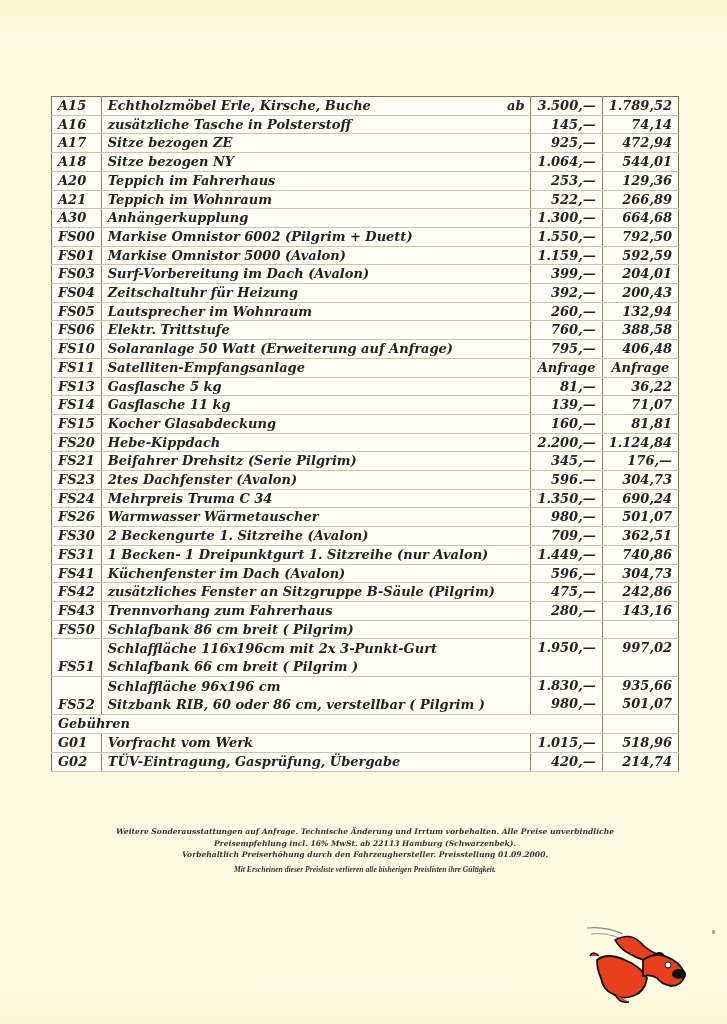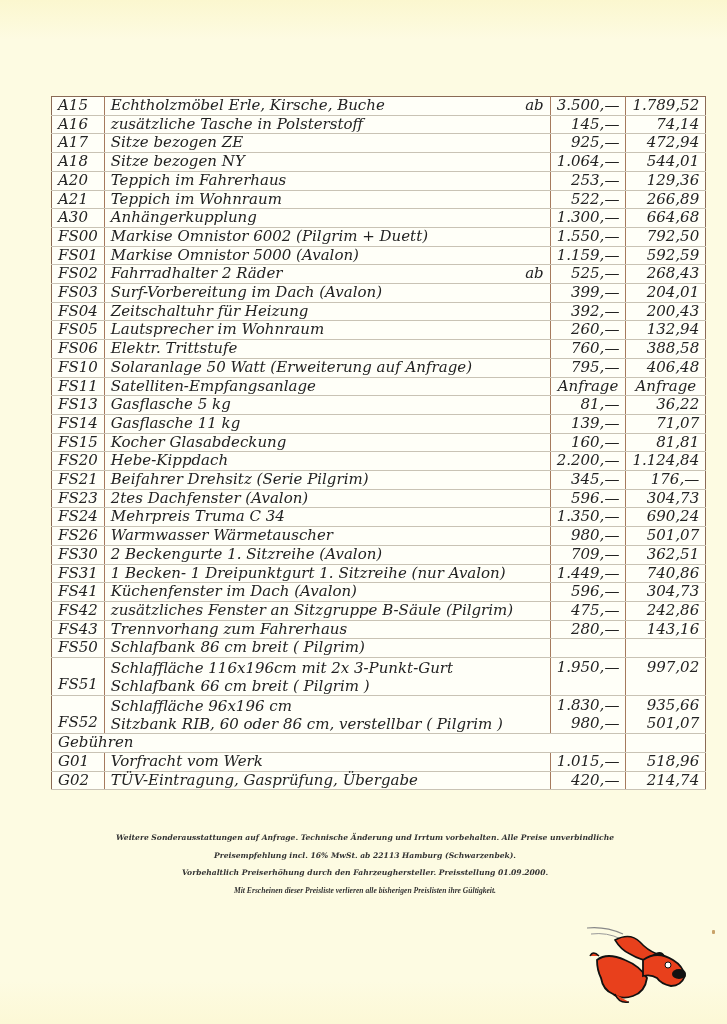--- a/index.html
+++ b/index.html
@@ -13,22 +13,22 @@
   .page-edge {
     position:absolute; left:0; top:0; width:727px; height:1024px;
     background:linear-gradient(180deg,#fbf7cf 0px,#fdfbe2 40px,#fdfbe2 980px,#fcf8d6 1024px);
   }
   table.prices {
     position:absolute; left:51px; top:96px;
     width:621px;
     border-collapse:collapse;
     background:#fffff8;
     border:1.5px solid #8a6a55;
-    font-style:italic; font-weight:normal;
-    font-size:15px;
+    font-style:italic; font-weight:bold;
+    font-size:13px;
   }
   table.prices td {
     height:17.7px; padding:0 6px;
     border-bottom:1px solid #c9c3b5;
     white-space:nowrap;
     line-height:17.7px;
     vertical-align:middle;
   }
   td.code { width:47px; border-right:1.5px solid #a57a5e; }
   td.desc { width:304px; }
@@ -40,21 +40,21 @@
   tr.double td.desc { line-height:17.5px; }
   tr.double td { height:36px; }
   tr.double td.code { vertical-align:bottom; padding-bottom:1px; }
   tr.double td.p1, tr.double td.p2 { vertical-align:top; }
   .line { display:block; height:18px; line-height:18px; }
   .footnote {
     position:absolute; left:60px; width:610px; top:826px;
     text-align:center; font-style:italic; font-weight:bold;
     font-size:7.6px; line-height:11.6px; color:#333;
   }
-  .footnote p { margin:6px; }
+  .footnote p { margin:0; }
   .footnote p.last { margin-top:3px;font-family:Liberation Serif, serif; }
   .mascot { position:absolute; left:585px; top:920px; width:120px; height:90px; }
   .speck { position:absolute; left:712px; top:930px; width:3px; height:4px; background:#c9a36a; border-radius:1px; }
 </style>
 </head>
 <body>
 
 <div class="page-edge"></div>
 
 <table class="prices">
@@ -114,27 +114,20 @@
         <td class="ab"></td>
         <td class="p1">1.550,—</td>
         <td class="p2">792,50</td>
       </tr>
       <tr>
         <td class="code">FS01</td>
         <td class="desc">Markise Omnistor 5000 (Avalon)</td>
         <td class="ab"></td>
         <td class="p1">1.159,—</td>
         <td class="p2">592,59</td>
-      </tr>
-      <tr>
-        <td class="code">FS02</td>
-        <td class="desc">Fahrradhalter 2 Räder</td>
-        <td class="ab">ab</td>
-        <td class="p1">525,—</td>
-        <td class="p2">268,43</td>
       </tr>
       <tr>
         <td class="code">FS03</td>
         <td class="desc">Surf-Vorbereitung im Dach (Avalon)</td>
         <td class="ab"></td>
         <td class="p1">399,—</td>
         <td class="p2">204,01</td>
       </tr>
       <tr>
         <td class="code">FS04</td>

